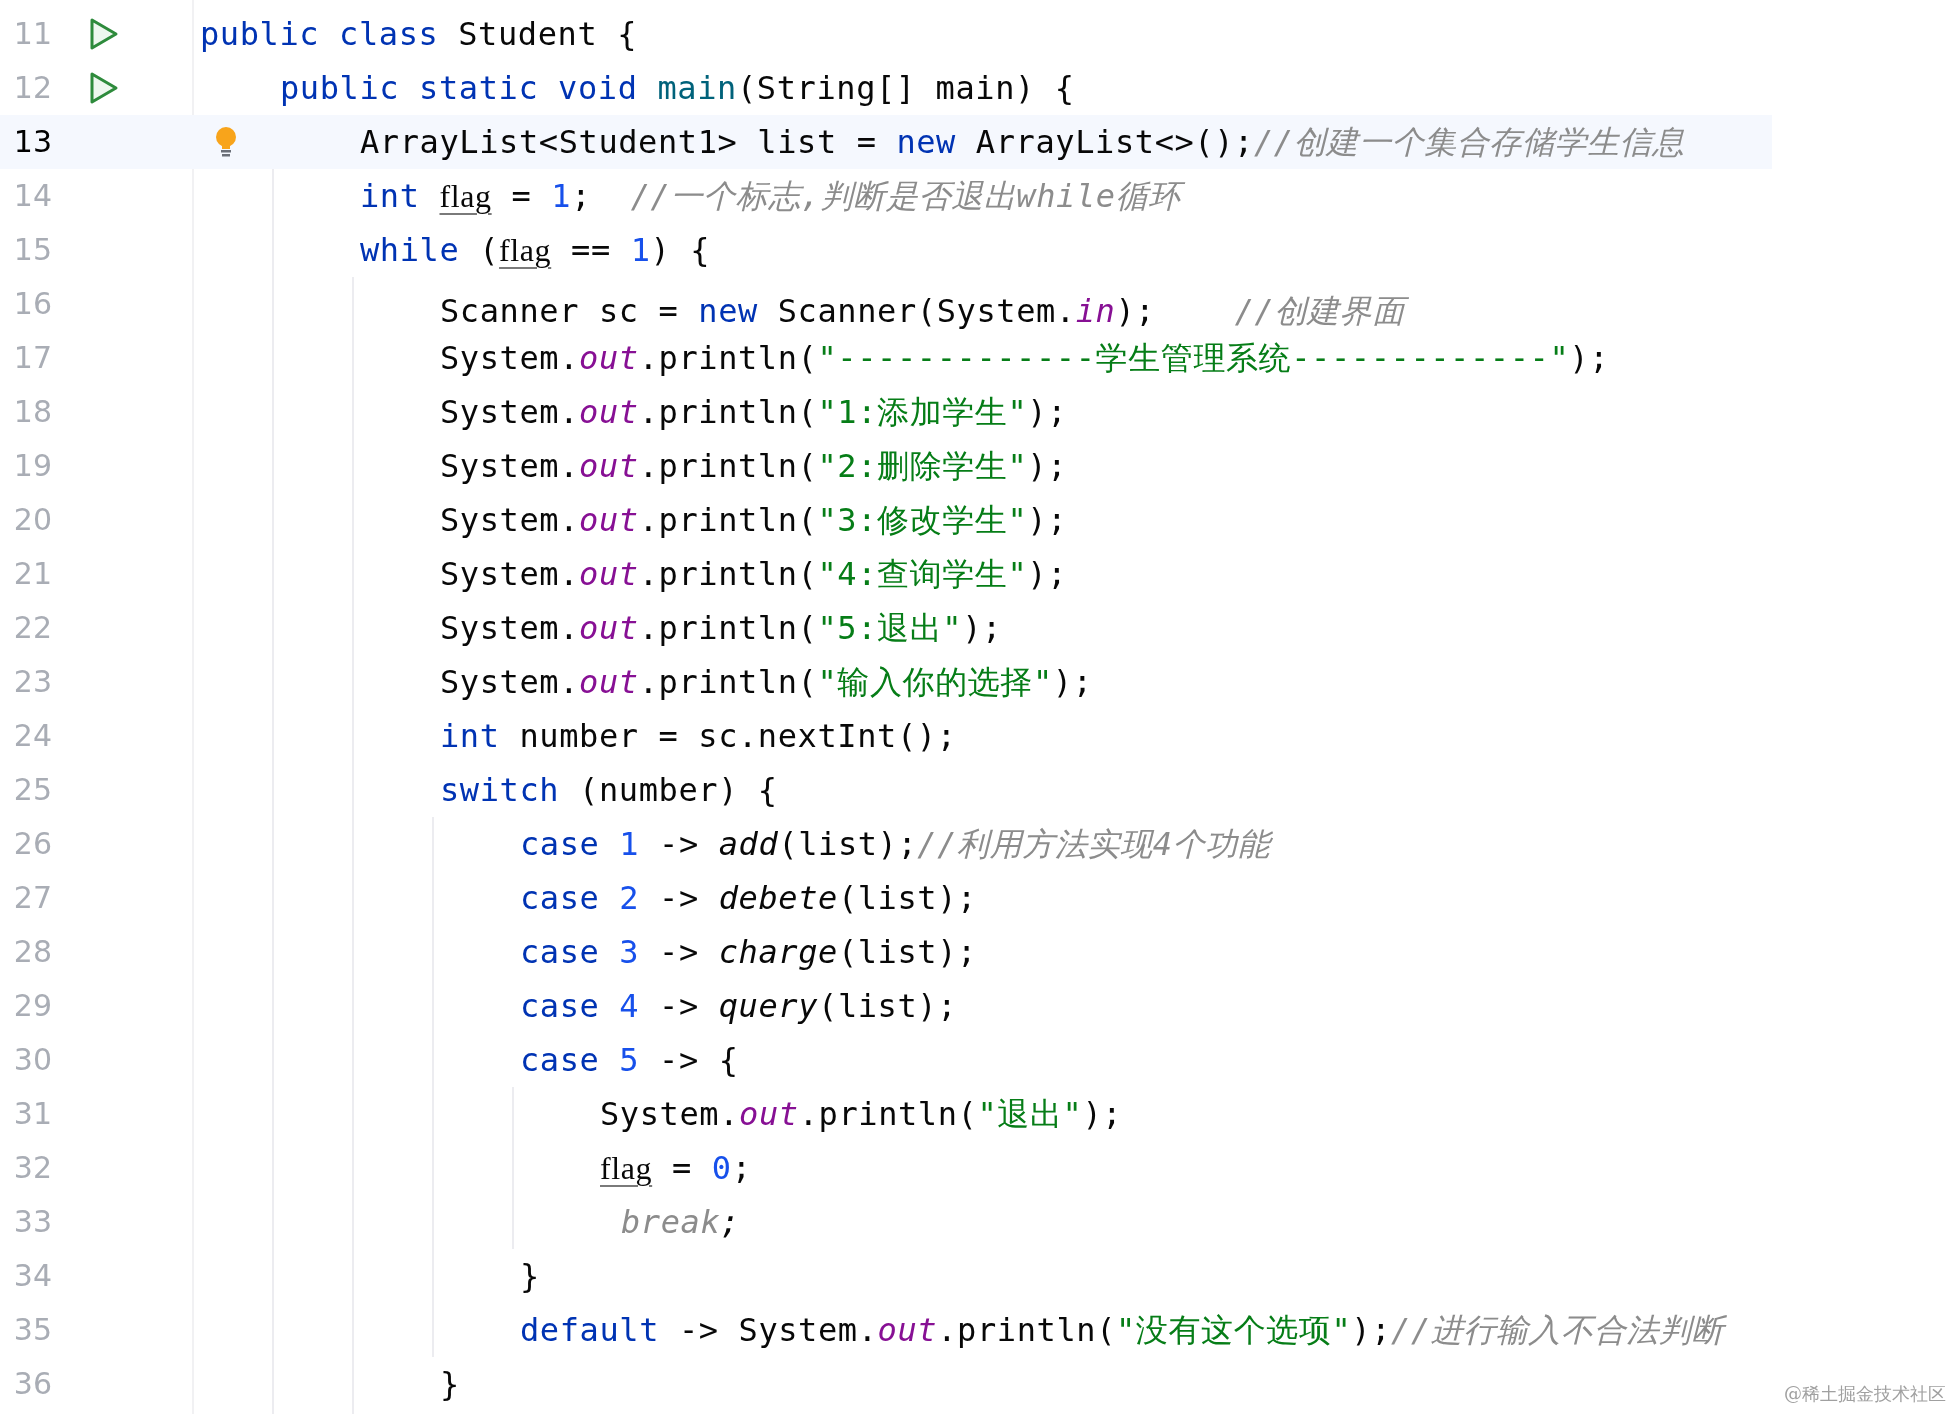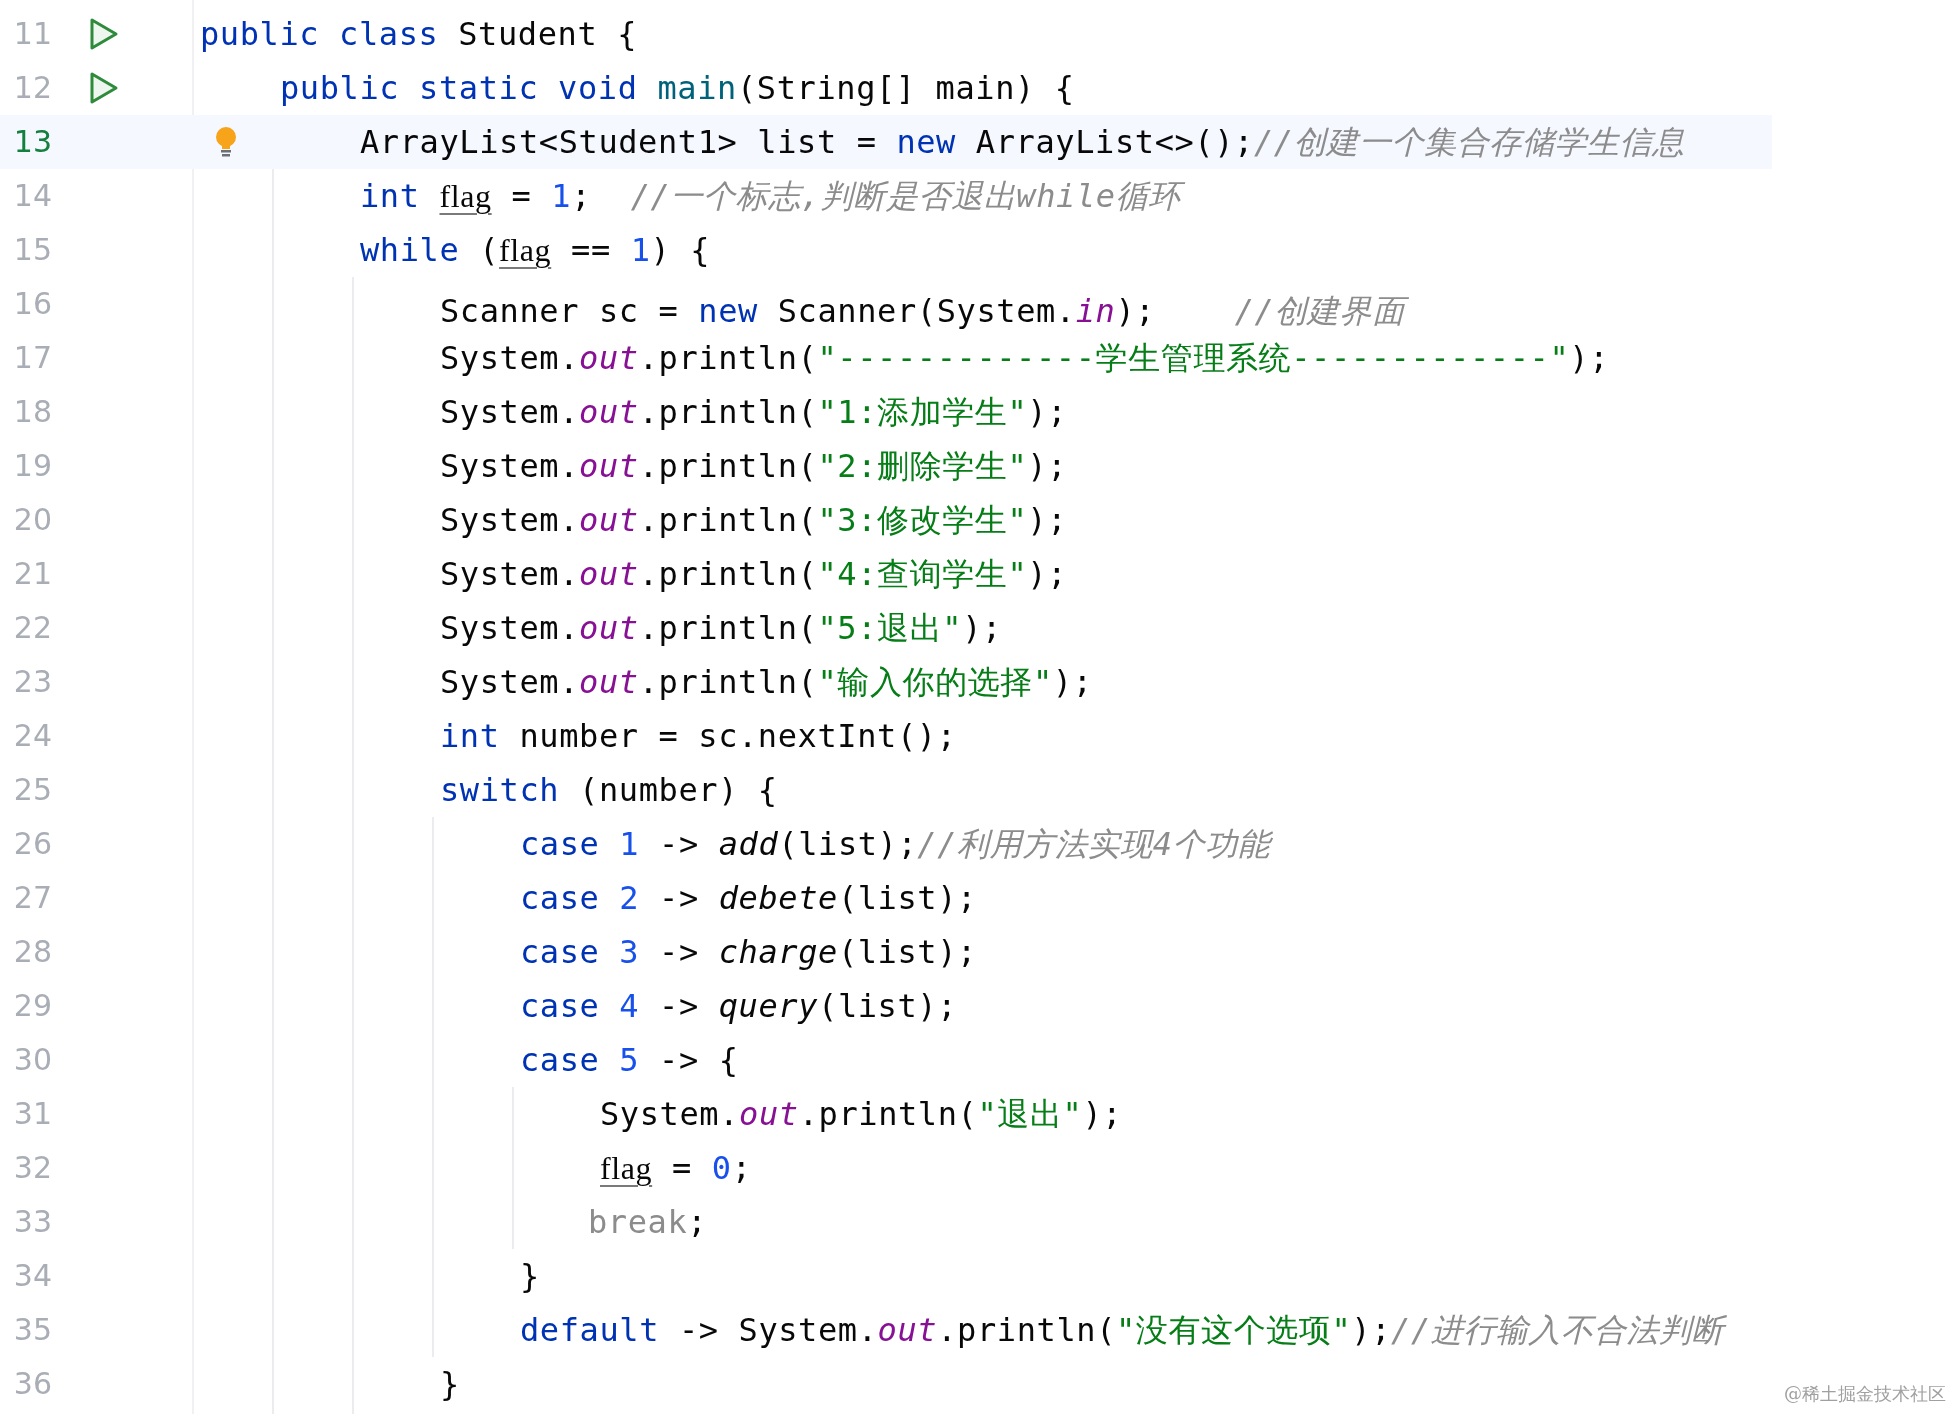--- a/index.html
+++ b/index.html
@@ -3,21 +3,21 @@
 <meta charset="utf-8">
 <style>
   html, body { margin:0; padding:0; }
   body { width:1956px; height:1414px; background:#ffffff; position:relative; overflow:hidden;
          font-family:"DejaVu Sans Mono","Liberation Mono",monospace; }
   #editor { position:absolute; left:0; top:7px; width:1956px; }
   .row { position:relative; height:54px; width:1772px; }
   .row.current { background:#f5f8fe; }
   .ln { position:absolute; left:0; width:52px; text-align:right; top:0; line-height:54px;
         font-family:"DejaVu Sans","Liberation Sans",sans-serif; font-size:30px; color:#a9adb5; }
-  .row.current .ln { color:#15803d; }
+  .row.current .ln { color:#000000; }
   .gutter-icon { position:absolute; }
   .run { left:86px; top:10px; width:34px; height:34px; }
   .bulb { left:214px; top:11px; width:24px; height:32px; }
   .code { position:absolute; top:0; line-height:54px; white-space:pre; font-size:32px; color:#080808;
           letter-spacing:0.6px; }
   .kw { color:#0033b3; }
   .num { color:#1750eb; }
   .str { color:#067d17; font-family:"DejaVu Sans Mono","Liberation Mono",monospace; }
   .cmt { color:#8c8c8c; font-style:italic; }
   .fld { color:#871094; font-style:italic; }
@@ -153,21 +153,21 @@
     <span class="code" style="left:600px;"><span>System.</span><span class="fld">out</span><span>.println(</span><span class="str">"退出"</span><span>);</span></span>
   </div>
 
   <div class="row">
     <span class="ln">32</span>
     <span class="code" style="left:600px;"><span class="under">flag</span><span> = </span><span class="num">0</span><span>;</span></span>
   </div>
 
   <div class="row">
     <span class="ln">33</span>
-    <span class="code" style="left:588px;"><span class="dim">break</span><span>;</span></span>
+    <span class="code" style="left:621px;font-style:italic;"><span class="dim">break</span><span>;</span></span>
   </div>
 
   <div class="row">
     <span class="ln">34</span>
     <span class="code" style="left:520px;"><span>}</span></span>
   </div>
 
   <div class="row">
     <span class="ln">35</span>
     <span class="code" style="left:520px;"><span class="kw">default</span><span> -&gt; System.</span><span class="fld">out</span><span>.println(</span><span class="str">"没有这个选项"</span><span>);</span><span class="cmt">//进行输入不合法判断</span></span>

